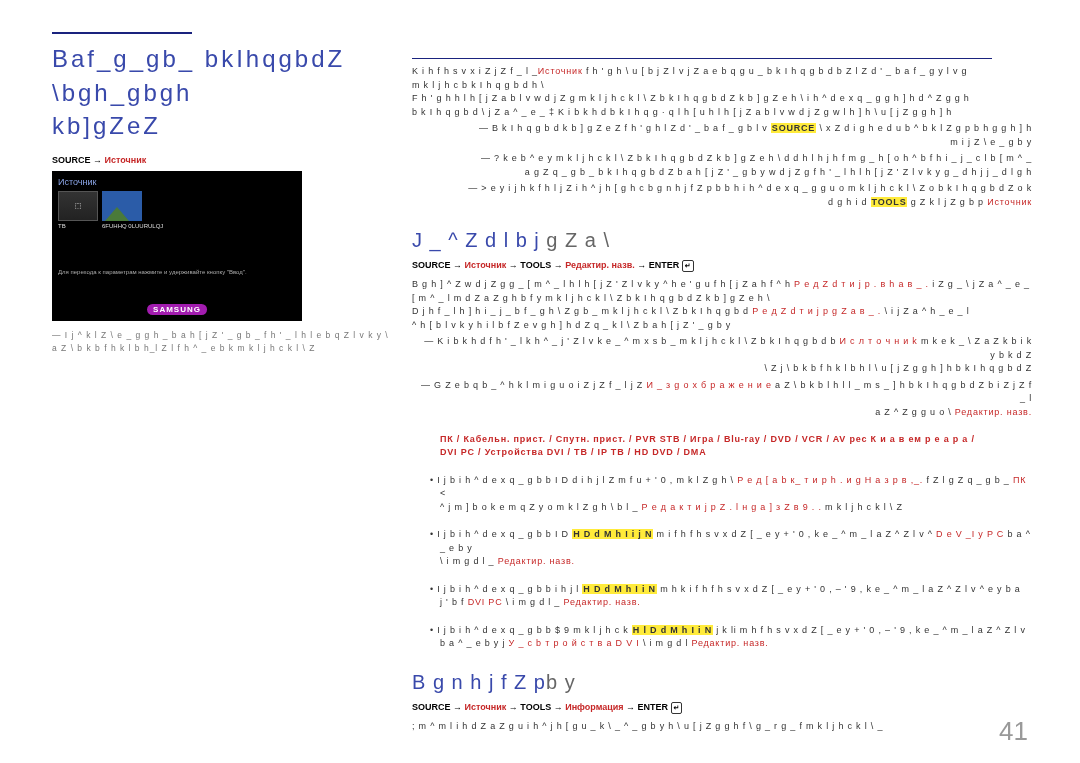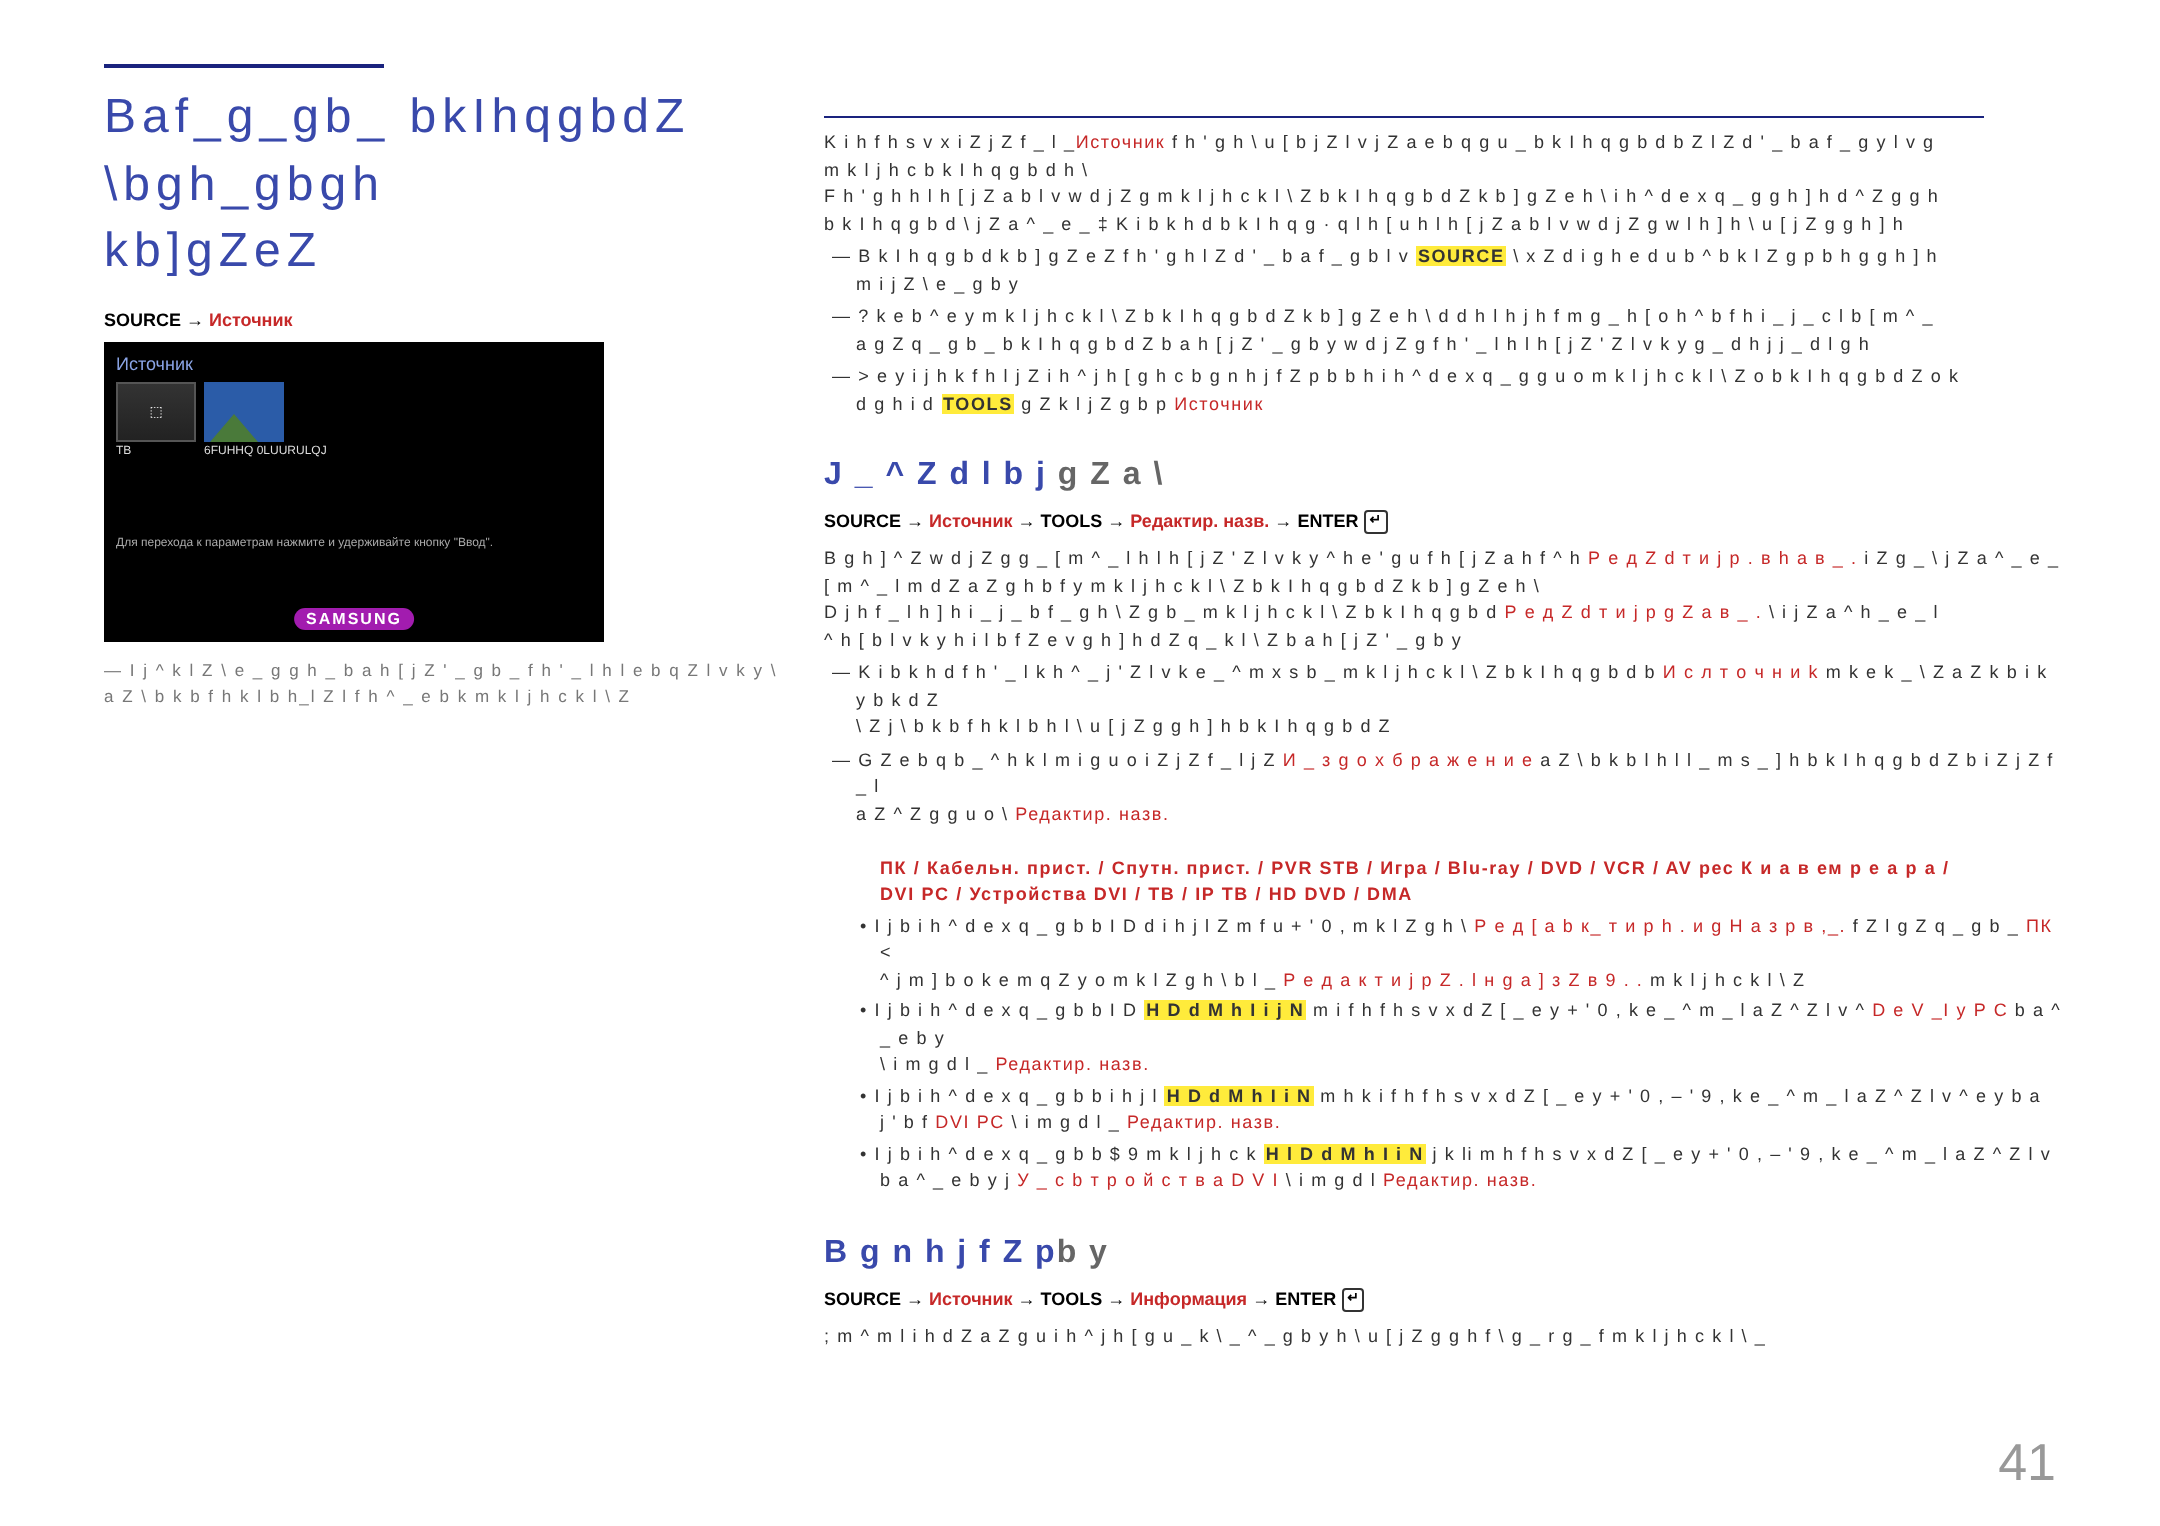--- a/index.html
+++ b/index.html
@@ -114,29 +114,28 @@
       margin-top: 6px;
     }
     .body-text {
       font-size: 9px;
       color: #333;
       letter-spacing: 0.8px;
       line-height: 1.5;
     }
     .body-text .red { color: #c62828; }
     .body-text .hl { background: #ffeb3b; padding: 0 1px; }
-    .indent1 { padding-left: 16px; text-indent: -12px; margin-top: 3px; }
-    .indent2 { padding-left: 28px; text-indent: -10px; margin-top: 2px; }
+    .indent1 { padding-left: 16px; text-indent: -12px; margin-top: 3px; text-align: right; }
+    .indent2 { padding-left: 28px; text-indent: -10px; margin-top: 14px; }
     .blue-title {
       color: #3949ab;
-      font-size: 16px;
+      font-size: 20px;
       letter-spacing: 1px;
       margin-top: 20px;
       margin-bottom: 8px;
-      font-weight: bold;
     }
     .blue-title .bt-sub { color: #666; }
     .page-num {
       position: absolute;
       bottom: 16px;
       right: 52px;
       font-size: 26px;
       color: #999;
     }
     .enter-icon {

